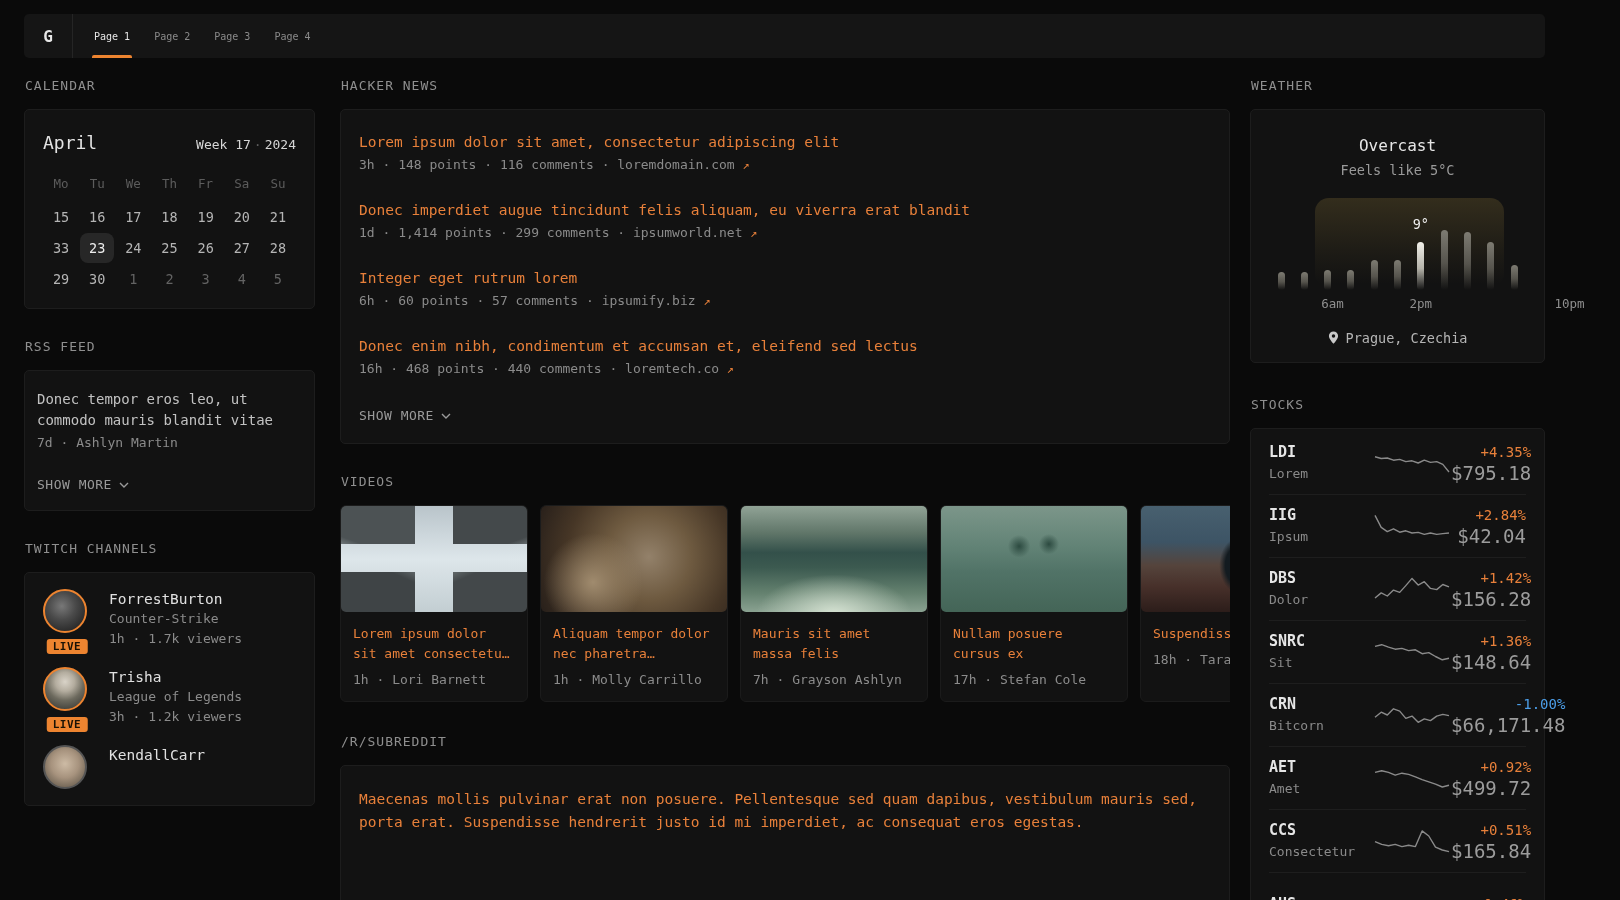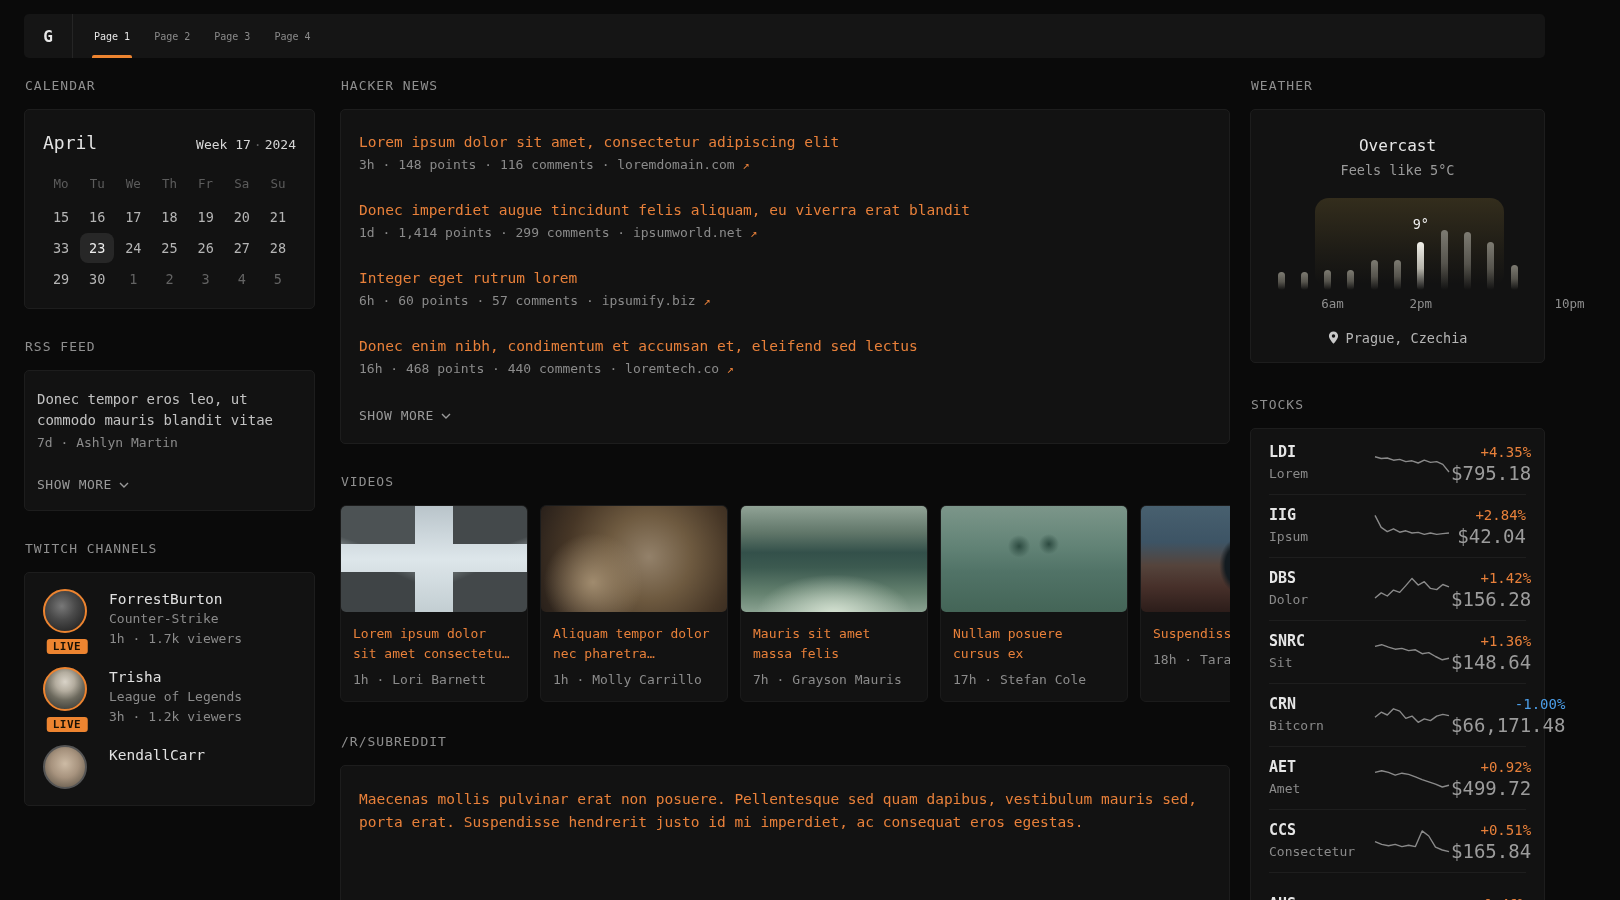--- a/index.html
+++ b/index.html
@@ -301,21 +301,21 @@
       <div class="video-thumb thumb-camera"></div>
       <div class="video-body">
         <div class="video-title">Aliquam tempor dolor nec pharetra…</div>
         <div class="video-meta">1h · Molly Carrillo</div>
       </div>
     </div>
     <div class="video-card">
       <div class="video-thumb thumb-sea"></div>
       <div class="video-body">
         <div class="video-title">Mauris sit amet massa felis</div>
-        <div class="video-meta">7h · Grayson Mauris</div>
+        <div class="video-meta">7h · Grayson Ashlyn</div>
       </div>
     </div>
     <div class="video-card">
       <div class="video-thumb thumb-canoe"></div>
       <div class="video-body">
         <div class="video-title">Nullam posuere cursus ex</div>
         <div class="video-meta">17h · Stefan Cole</div>
       </div>
     </div>
     <div class="video-card">

